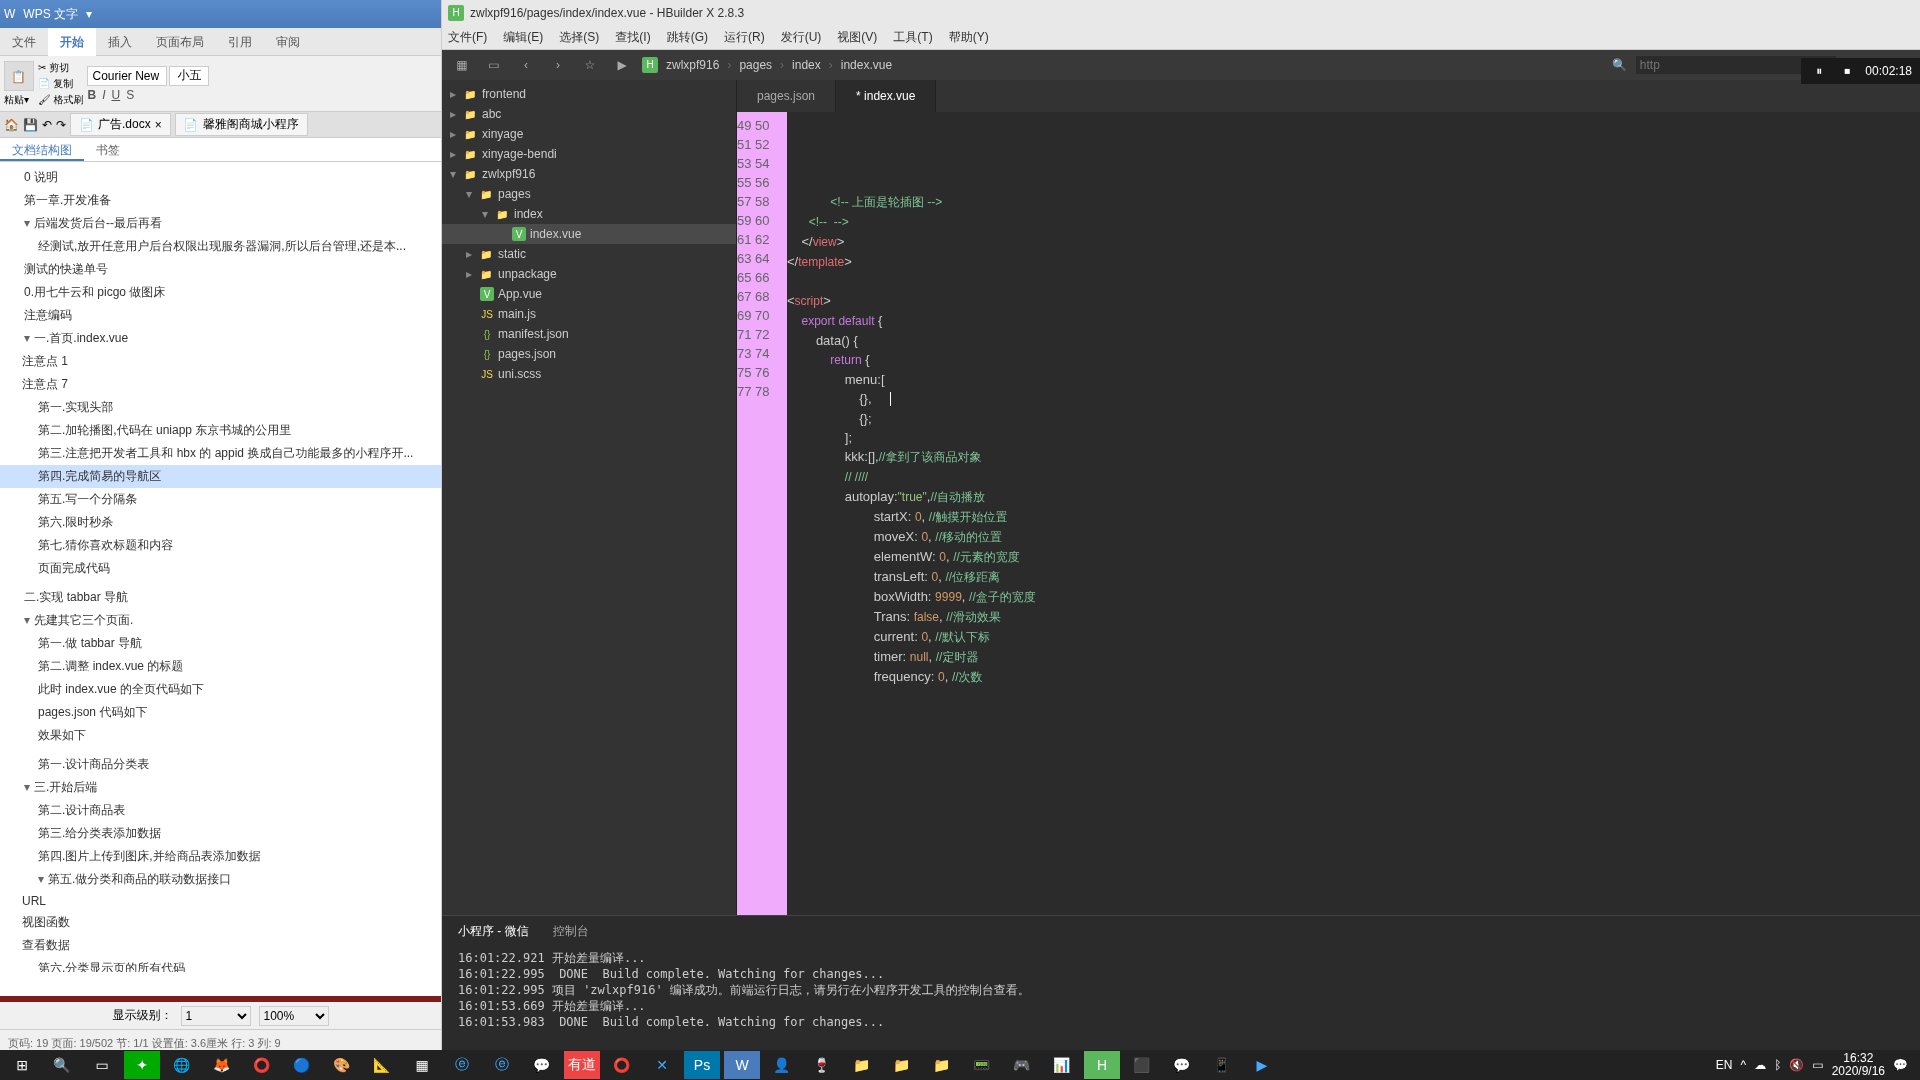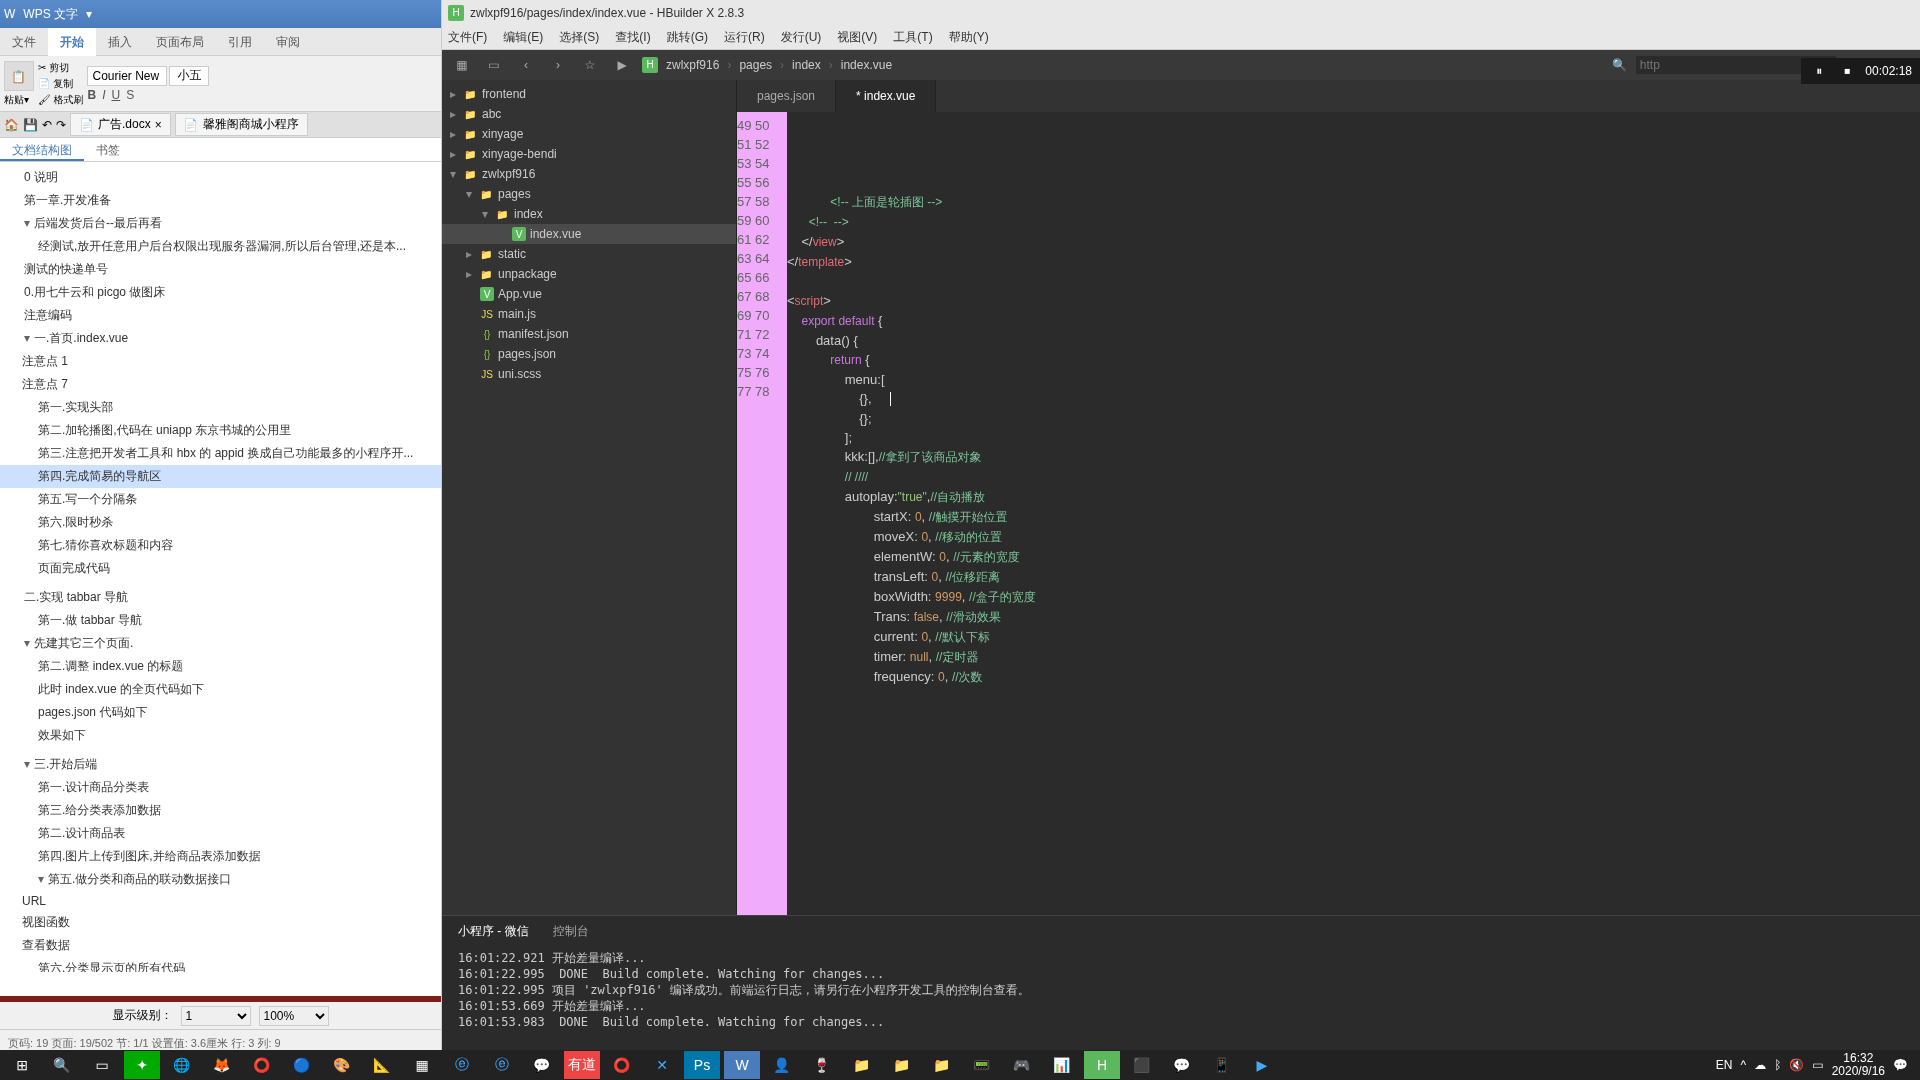--- a/index.html
+++ b/index.html
@@ -160,31 +160,31 @@
       <div class="outline-item l1">第一.实现头部</div>
       <div class="outline-item l1">第二.加轮播图,代码在 uniapp 东京书城的公用里</div>
       <div class="outline-item l1">第三.注意把开发者工具和 hbx 的 appid 换成自己功能最多的小程序开...</div>
       <div class="outline-item l1 selected">第四.完成简易的导航区</div>
       <div class="outline-item l1">第五.写一个分隔条</div>
       <div class="outline-item l1">第六.限时秒杀</div>
       <div class="outline-item l1">第七.猜你喜欢标题和内容</div>
       <div class="outline-item l1">页面完成代码</div>
       <div class="outline-item l0"></div>
       <div class="outline-item l0">二.实现 tabbar 导航</div>
+      <div class="outline-item l0 group open">先建其它三个页面.</div>
       <div class="outline-item l1">第一.做 tabbar 导航</div>
-      <div class="outline-item l0 group open">先建其它三个页面.</div>
       <div class="outline-item l1">第二.调整 index.vue 的标题</div>
       <div class="outline-item l1">此时 index.vue 的全页代码如下</div>
       <div class="outline-item l1">pages.json 代码如下</div>
       <div class="outline-item l1">效果如下</div>
       <div class="outline-item l0"></div>
+      <div class="outline-item l1">第一.设计商品分类表</div>
       <div class="outline-item l0 group open">三.开始后端</div>
-      <div class="outline-item l1">第一.设计商品分类表</div>
+      <div class="outline-item l1">第二.设计商品表</div>
       <div class="outline-item l1">第三.给分类表添加数据</div>
-      <div class="outline-item l1">第二.设计商品表</div>
       <div class="outline-item l1">第四.图片上传到图床,并给商品表添加数据</div>
       <div class="outline-item l1 group open">第五.做分类和商品的联动数据接口</div>
       <div class="outline-item l2">URL</div>
       <div class="outline-item l2">视图函数</div>
       <div class="outline-item l2">查看数据</div>
       <div class="outline-item l1">第六.分类显示页的所有代码</div>
     </div>
   <div class="wps-bottom">
     <div class="wps-zoom">
       <span>显示级别：</span>

